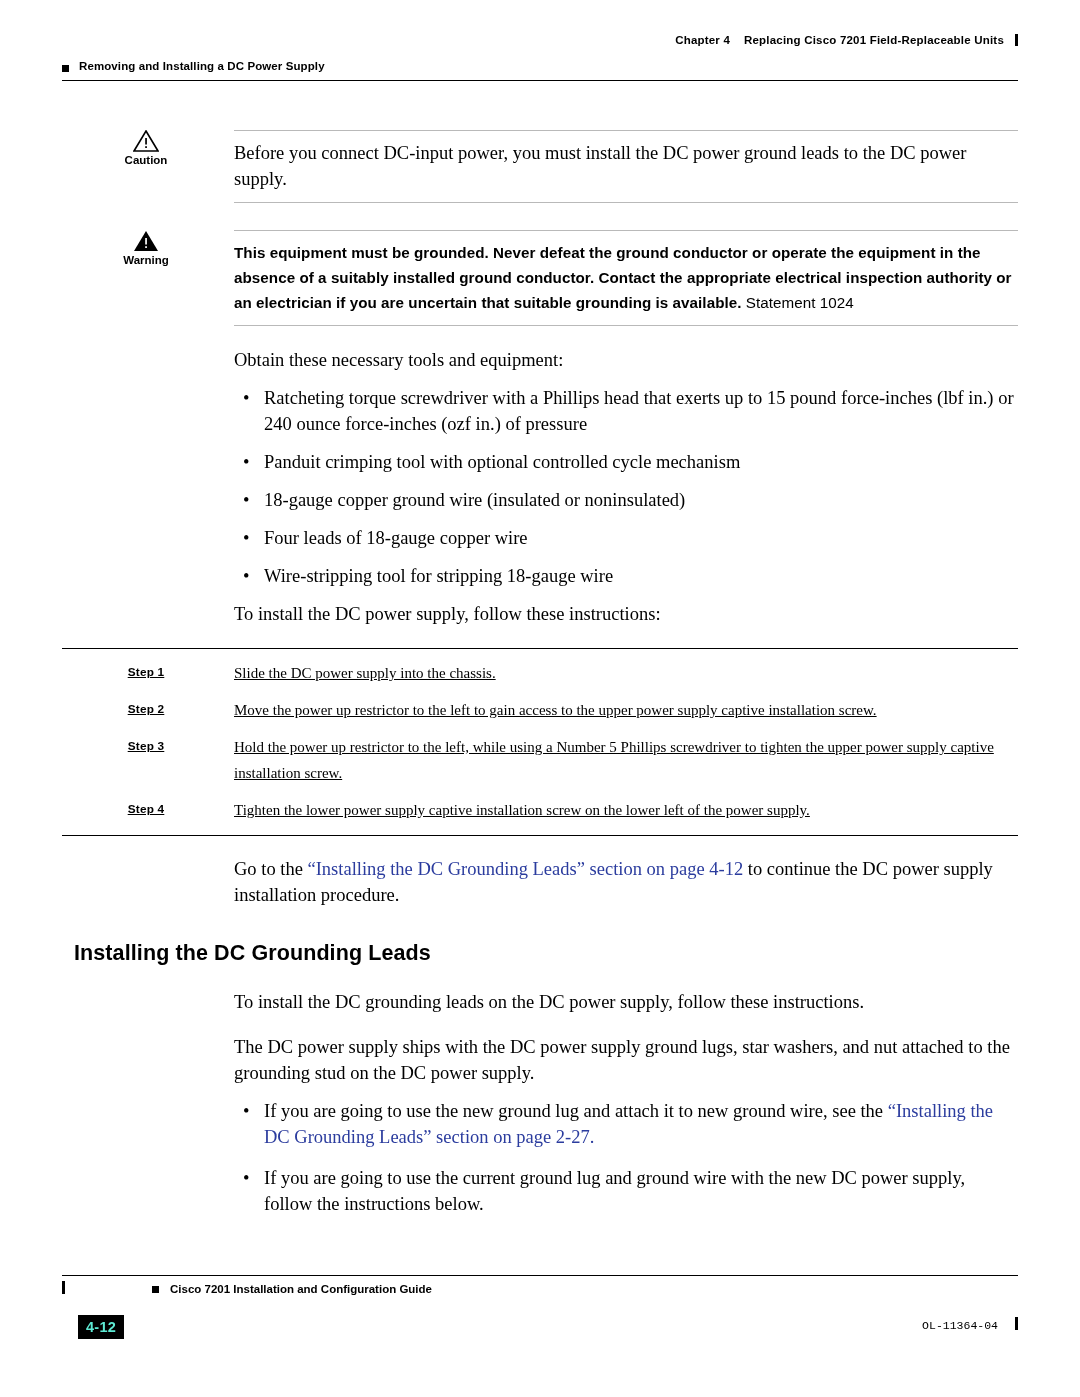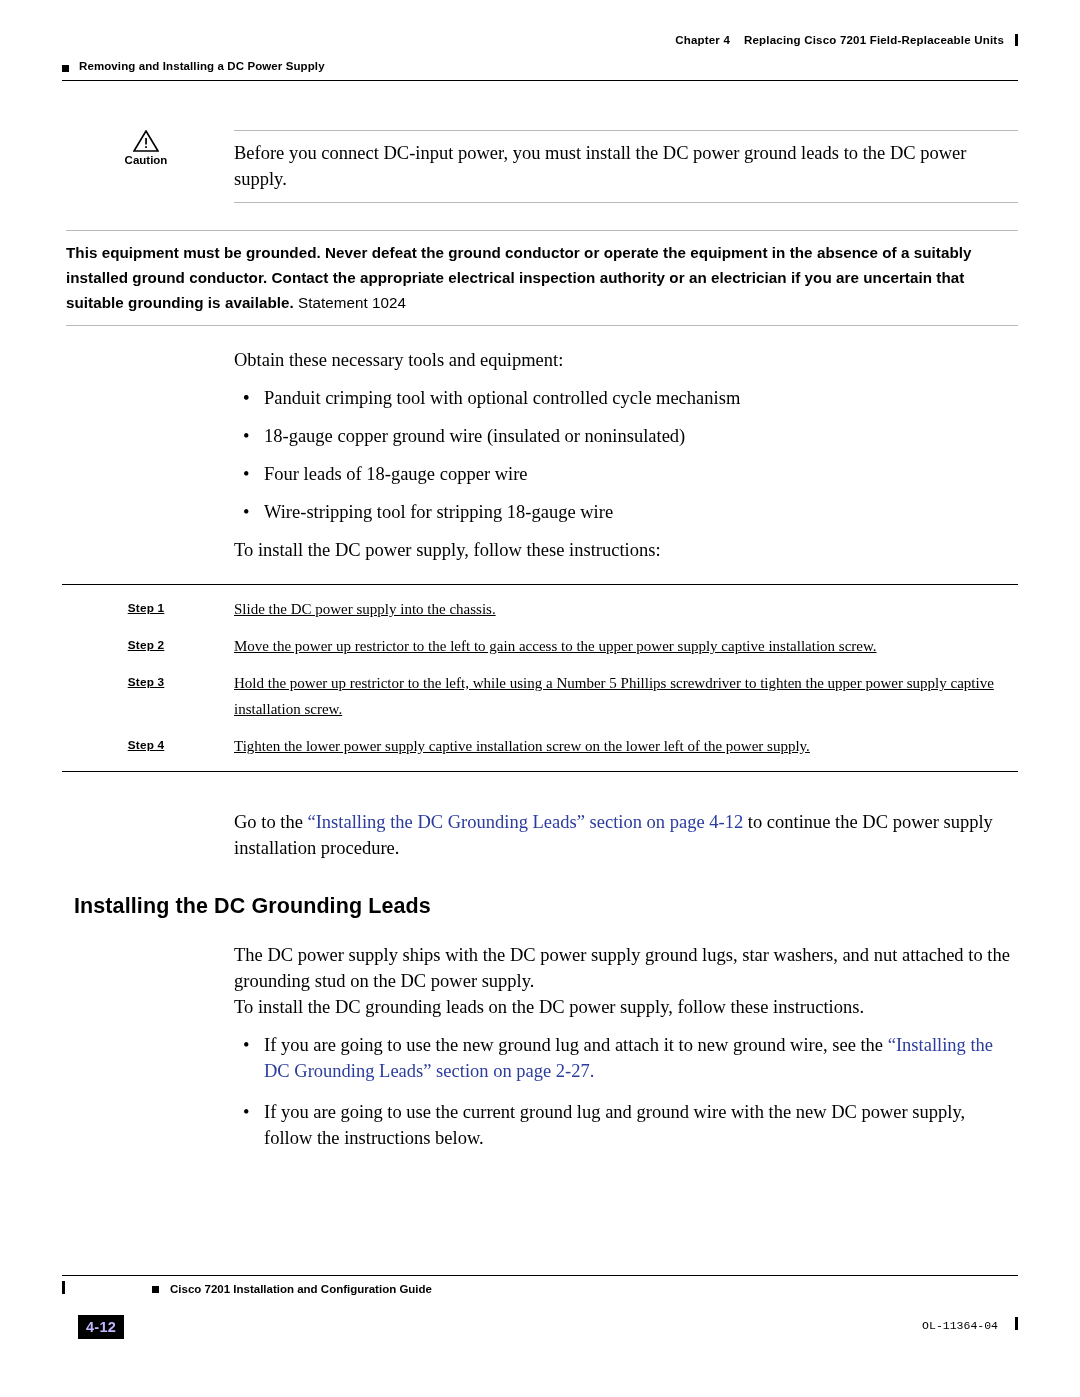--- a/index.html
+++ b/index.html
@@ -229,21 +229,21 @@
     top: 11px;
     width: 7px;
     height: 7px;
     background: #000;
   }
   .pagebox {
     position: absolute;
     left: 16px;
     top: 40px;
     background: #000;
-    color: #c4b5fd;
+    color: #5eead4;
     font-family: "Liberation Sans", sans-serif;
     font-weight: bold;
     font-size: 14.5px;
     padding: 4px 8px 4px 8px;
     letter-spacing: 0.3px;
   }
   .docnum {
     position: absolute;
     right: 20px;
     top: 44px;
@@ -300,34 +300,44 @@
         <span class="notice-label-text">Caution</span>
       </div>
       <div class="notice-body">
         <div class="hr-light"></div>
         <div class="txt" style="padding:9px 0 10px 0;">Before you connect DC-input power, you must install the DC power ground leads to the DC power supply.</div>
         <div class="hr-light"></div>
       </div>
     </div>
 
     <div class="notice" style="margin-top:27px;">
+      <div class="notice-label">
+        <div class="tri-wrap">
+          <svg class="tri-outline" width="26" height="22" viewBox="0 0 26 22">
+            <polygon points="13,1 25,21 1,21" fill="#000000"></polygon>
+            <rect x="12.2" y="8" width="1.7" height="6.5" fill="#ffffff"></rect>
+            <rect x="12.2" y="16.2" width="1.7" height="1.8" fill="#ffffff"></rect>
+          </svg>
+        </div>
+        <span class="notice-label-text">Warning</span>
+      </div>
       <div class="notice-body warn-body">
         <div class="hr-light"></div>
         <div class="txt" style="padding:9px 0 10px 0;">
           <span>This equipment must be grounded. Never defeat the ground conductor or operate the equipment in the absence of a suitably installed ground conductor. Contact the appropriate electrical inspection authority or an electrician if you are uncertain that suitable grounding is available.</span>
           <span class="stmt">Statement 1024</span>
         </div>
         <div class="hr-light"></div>
       </div>
     </div>
 
     <div class="tcol" style="margin-top:21px;">
       <p class="para">Obtain these necessary tools and equipment:</p>
       <ul class="bullets">
-        <li><span class="bdot">•</span></li>
+        <li><span class="bdot">•</span><span>Ratcheting torque screwdriver with a Phillips head that exerts up to 15 pound force-inches (lbf in.) or 240 ounce force-inches (ozf in.) of pressure</span></li>
         <li><span class="bdot">•</span><span>Panduit crimping tool with optional controlled cycle mechanism</span></li>
         <li><span class="bdot">•</span><span>18-gauge copper ground wire (insulated or noninsulated)</span></li>
         <li><span class="bdot">•</span><span>Four leads of 18-gauge copper wire</span></li>
         <li><span class="bdot">•</span><span>Wire-stripping tool for stripping 18-gauge wire</span></li>
       </ul>
       <p class="para" style="margin-top:12px;">To install the DC power supply, follow these instructions:</p>
     </div>
 
     <div style="margin-top:21px;">
       <div class="hr-full"></div>
@@ -345,31 +355,31 @@
           <div class="step-text">Hold the power up restrictor to the left, while using a Number 5 Phillips screwdriver to tighten the upper power supply captive installation screw.</div>
         </div>
         <div class="step-row">
           <div class="step-label">Step 4</div>
           <div class="step-text">Tighten the lower power supply captive installation screw on the lower left of the power supply.</div>
         </div>
       </div>
       <div class="hr-full" style="margin-top:12px;"></div>
     </div>
 
-    <div class="tcol" style="margin-top:37px;">
+    <div class="tcol" style="margin-top:20px;">
       <p class="para">
         <span>Go to the </span><a class="xref" href="#">“Installing the DC Grounding Leads” section on page 4-12</a><span> to continue the DC power supply installation procedure.</span>
       </p>
     </div>
 
     <h2 class="section-head" style="margin-top:33px;">Installing the DC Grounding Leads</h2>
 
     <div class="tcol" style="margin-top:23px;">
+      <p class="para">To install the DC grounding leads on the DC power supply, follow these instructions.</p>
       <p class="para" style="margin-top:19px;">The DC power supply ships with the DC power supply ground lugs, star washers, and nut attached to the grounding stud on the DC power supply.</p>
-      <p class="para">To install the DC grounding leads on the DC power supply, follow these instructions.</p>
       <ul class="bullets" style="margin-top:7px;">
         <li>
           <span class="bdot">•</span>
           <span><span>If you are going to use the new ground lug and attach it to new ground wire, see the </span><a class="xref" href="#">“Installing the DC Grounding Leads” section on page 2-27</a><span class="blue">.</span></span>
         </li>
         <li style="margin-top:15px;">
           <span class="bdot">•</span>
           <span>If you are going to use the current ground lug and ground wire with the new DC power supply, follow the instructions below.</span>
         </li>
       </ul>

